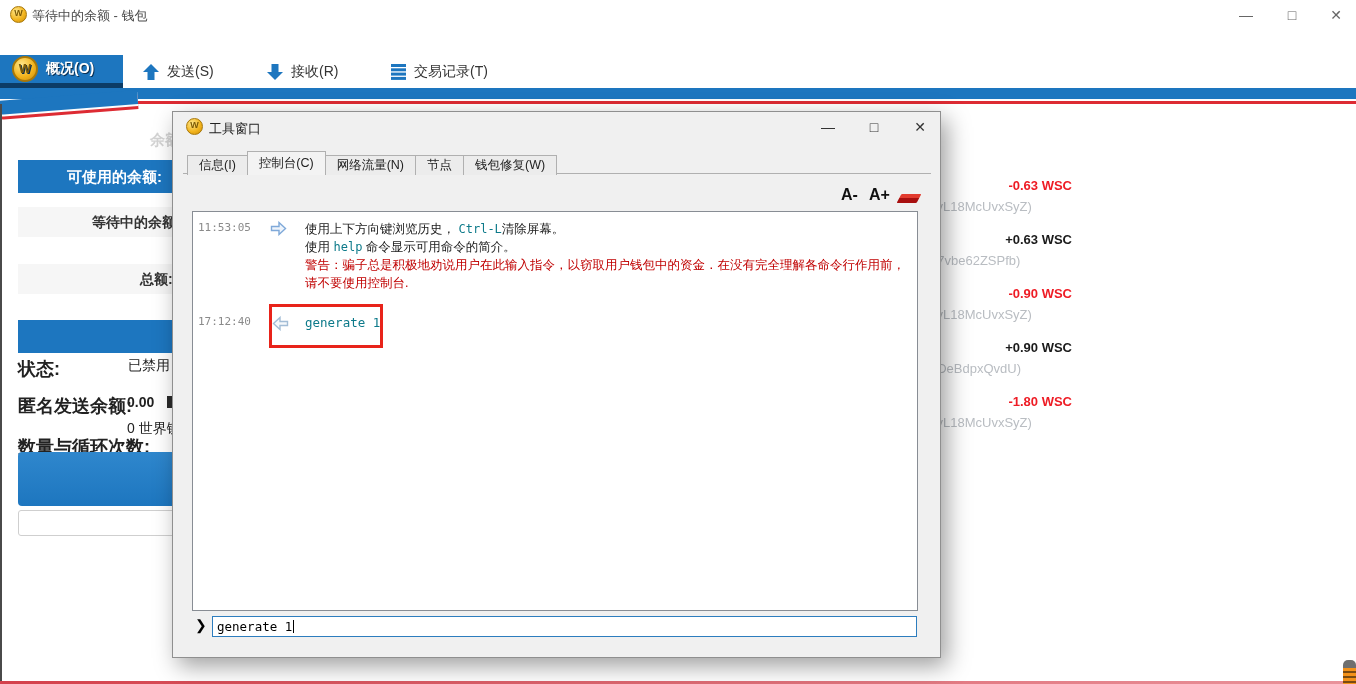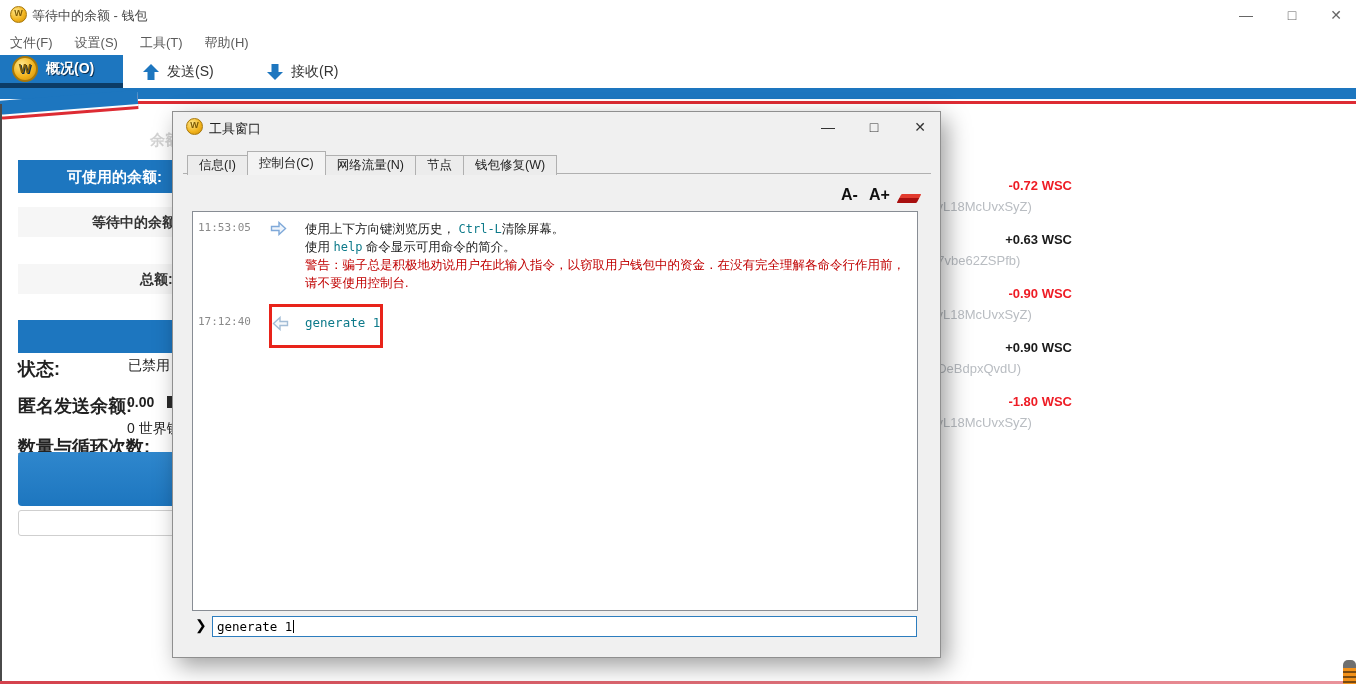--- a/index.html
+++ b/index.html
@@ -117,43 +117,46 @@
 <div class="screen">
 
   <div class="titlebar">
     <span class="coin small">W</span>
     <span class="title-text">等待中的余额 - 钱包</span>
     <div class="win-btn wb-min">—</div>
     <div class="win-btn wb-max">□</div>
     <div class="win-btn wb-close">✕</div>
   </div>
 
-  <div class="menubar">
-    <span class="menu-item">文件(F)</span>
-    <span class="menu-item">设置(S)</span>
-    <span class="menu-item">工具(T)</span>
-    <span class="menu-item">帮助(H)</span>
-  </div>
 
   <div class="navbar">
     <div class="nav-tab active">
       <span class="coin">W</span>
       <span>概况(O)</span>
     </div>
     <div class="nav-tab">
       <svg class="arrow-svg" width="16" height="16" viewBox="0 0 16 16">
         <polygon points="8,0 16,8 11.5,8 11.5,16 4.5,16 4.5,8 0,8" fill="#1d76bf"></polygon>
       </svg>
       <span>发送(S)</span>
     </div>
     <div class="nav-tab">
       <svg class="arrow-svg" width="16" height="16" viewBox="0 0 16 16">
         <polygon points="8,16 0,8 4.5,8 4.5,0 11.5,0 11.5,8 16,8" fill="#1d76bf"></polygon>
       </svg>
       <span>接收(R)</span>
+    </div>
+    <div class="nav-tab" style="width:160px;">
+      <svg class="arrow-svg" width="15" height="16" viewBox="0 0 15 16">
+        <rect x="0" y="0" width="15" height="3" fill="#1d76bf"></rect>
+        <rect x="0" y="4.3" width="15" height="3" fill="#1d76bf"></rect>
+        <rect x="0" y="8.6" width="15" height="3" fill="#1d76bf"></rect>
+        <rect x="0" y="12.9" width="15" height="3" fill="#1d76bf"></rect>
+      </svg>
+      <span>交易记录(T)</span>
     </div>
   </div>
   <div class="blue-strip"></div>
   <div class="red-strip"></div>
   <div class="swoosh"></div>
   <div class="left-border"></div>
   <div class="bottom-red"></div>
 
   <div class="faint-heading">余额</div>
   <div class="blue-row1">可使用的余额:</div>
@@ -169,21 +172,21 @@
   <div class="unit-sliver"></div>
 
   <div class="ov-label" style="left:18px; top:420px;margin-top:15px;">数量与循环次数:</div>
   <div class="ov-value" style="left:127px; top:420px;">0 世界链</div>
 
   <div class="big-blue-btn"></div>
   <div class="white-box"></div>
 
   <div class="txlist">
     <div class="tx">
-      <div class="tx-amount neg">-0.72 WSC</div>
+      <div class="tx-amount neg">-0.63 WSC</div>
       <div class="tx-address">JvL18McUvxSyZ)</div>
     </div>
     <div class="tx">
       <div class="tx-amount">+0.63 WSC</div>
       <div class="tx-address">77vbe62ZSPfb)</div>
     </div>
     <div class="tx">
       <div class="tx-amount neg">-0.90 WSC</div>
       <div class="tx-address">JvL18McUvxSyZ)</div>
     </div>

